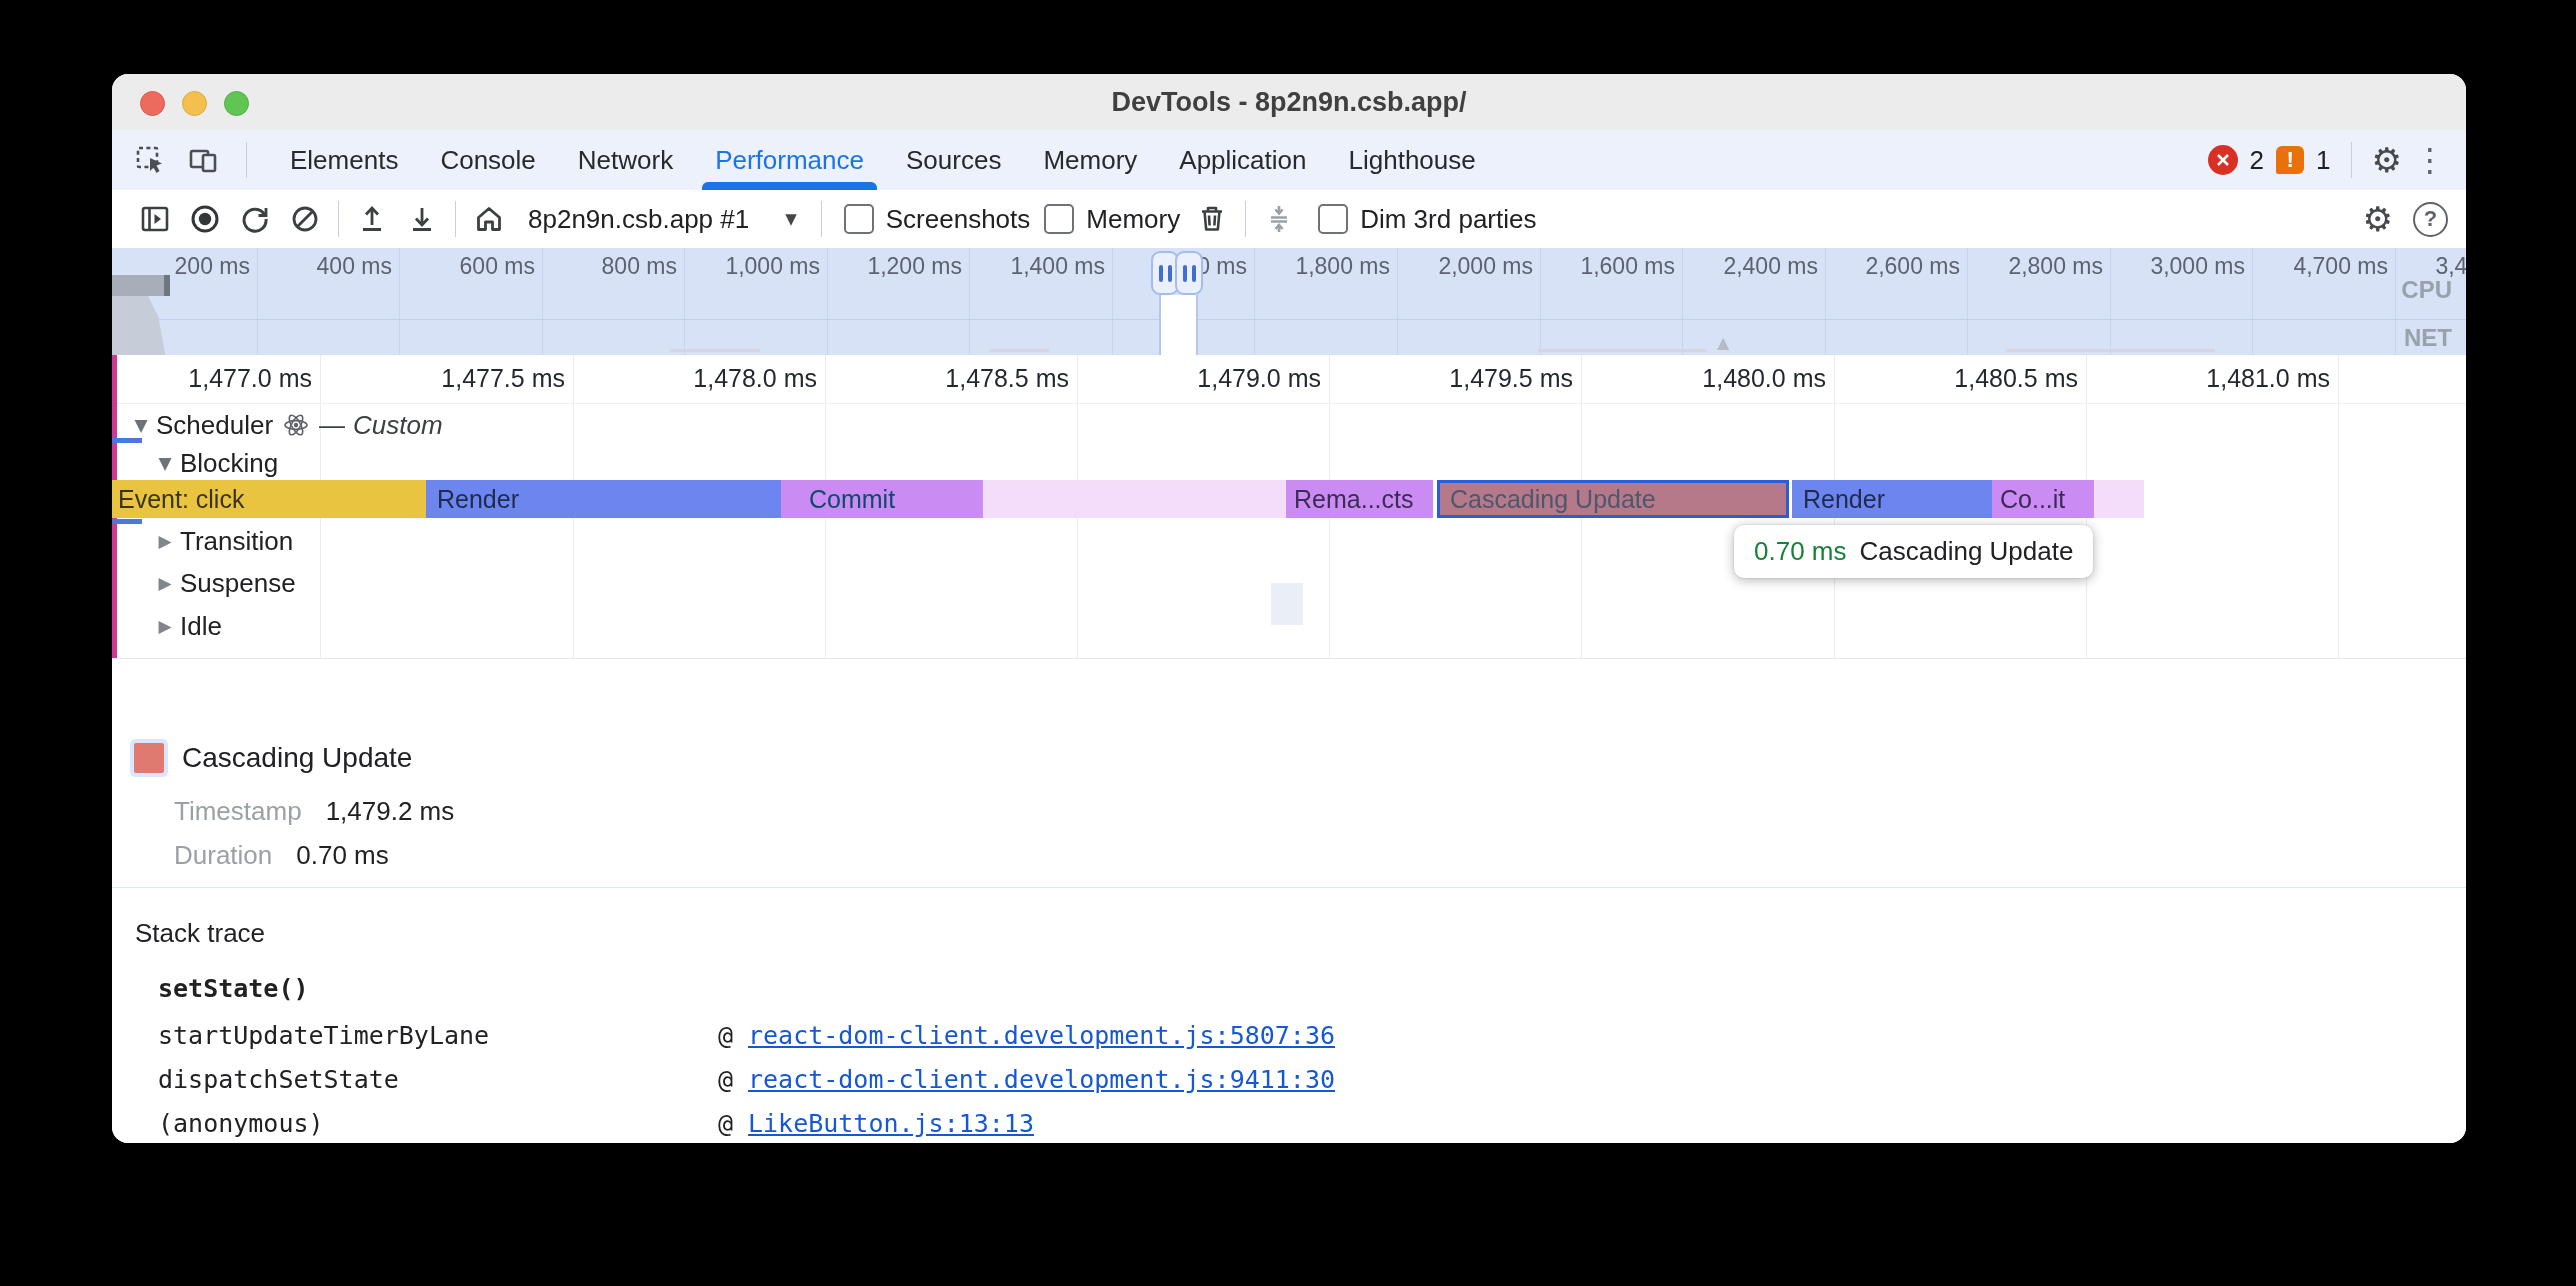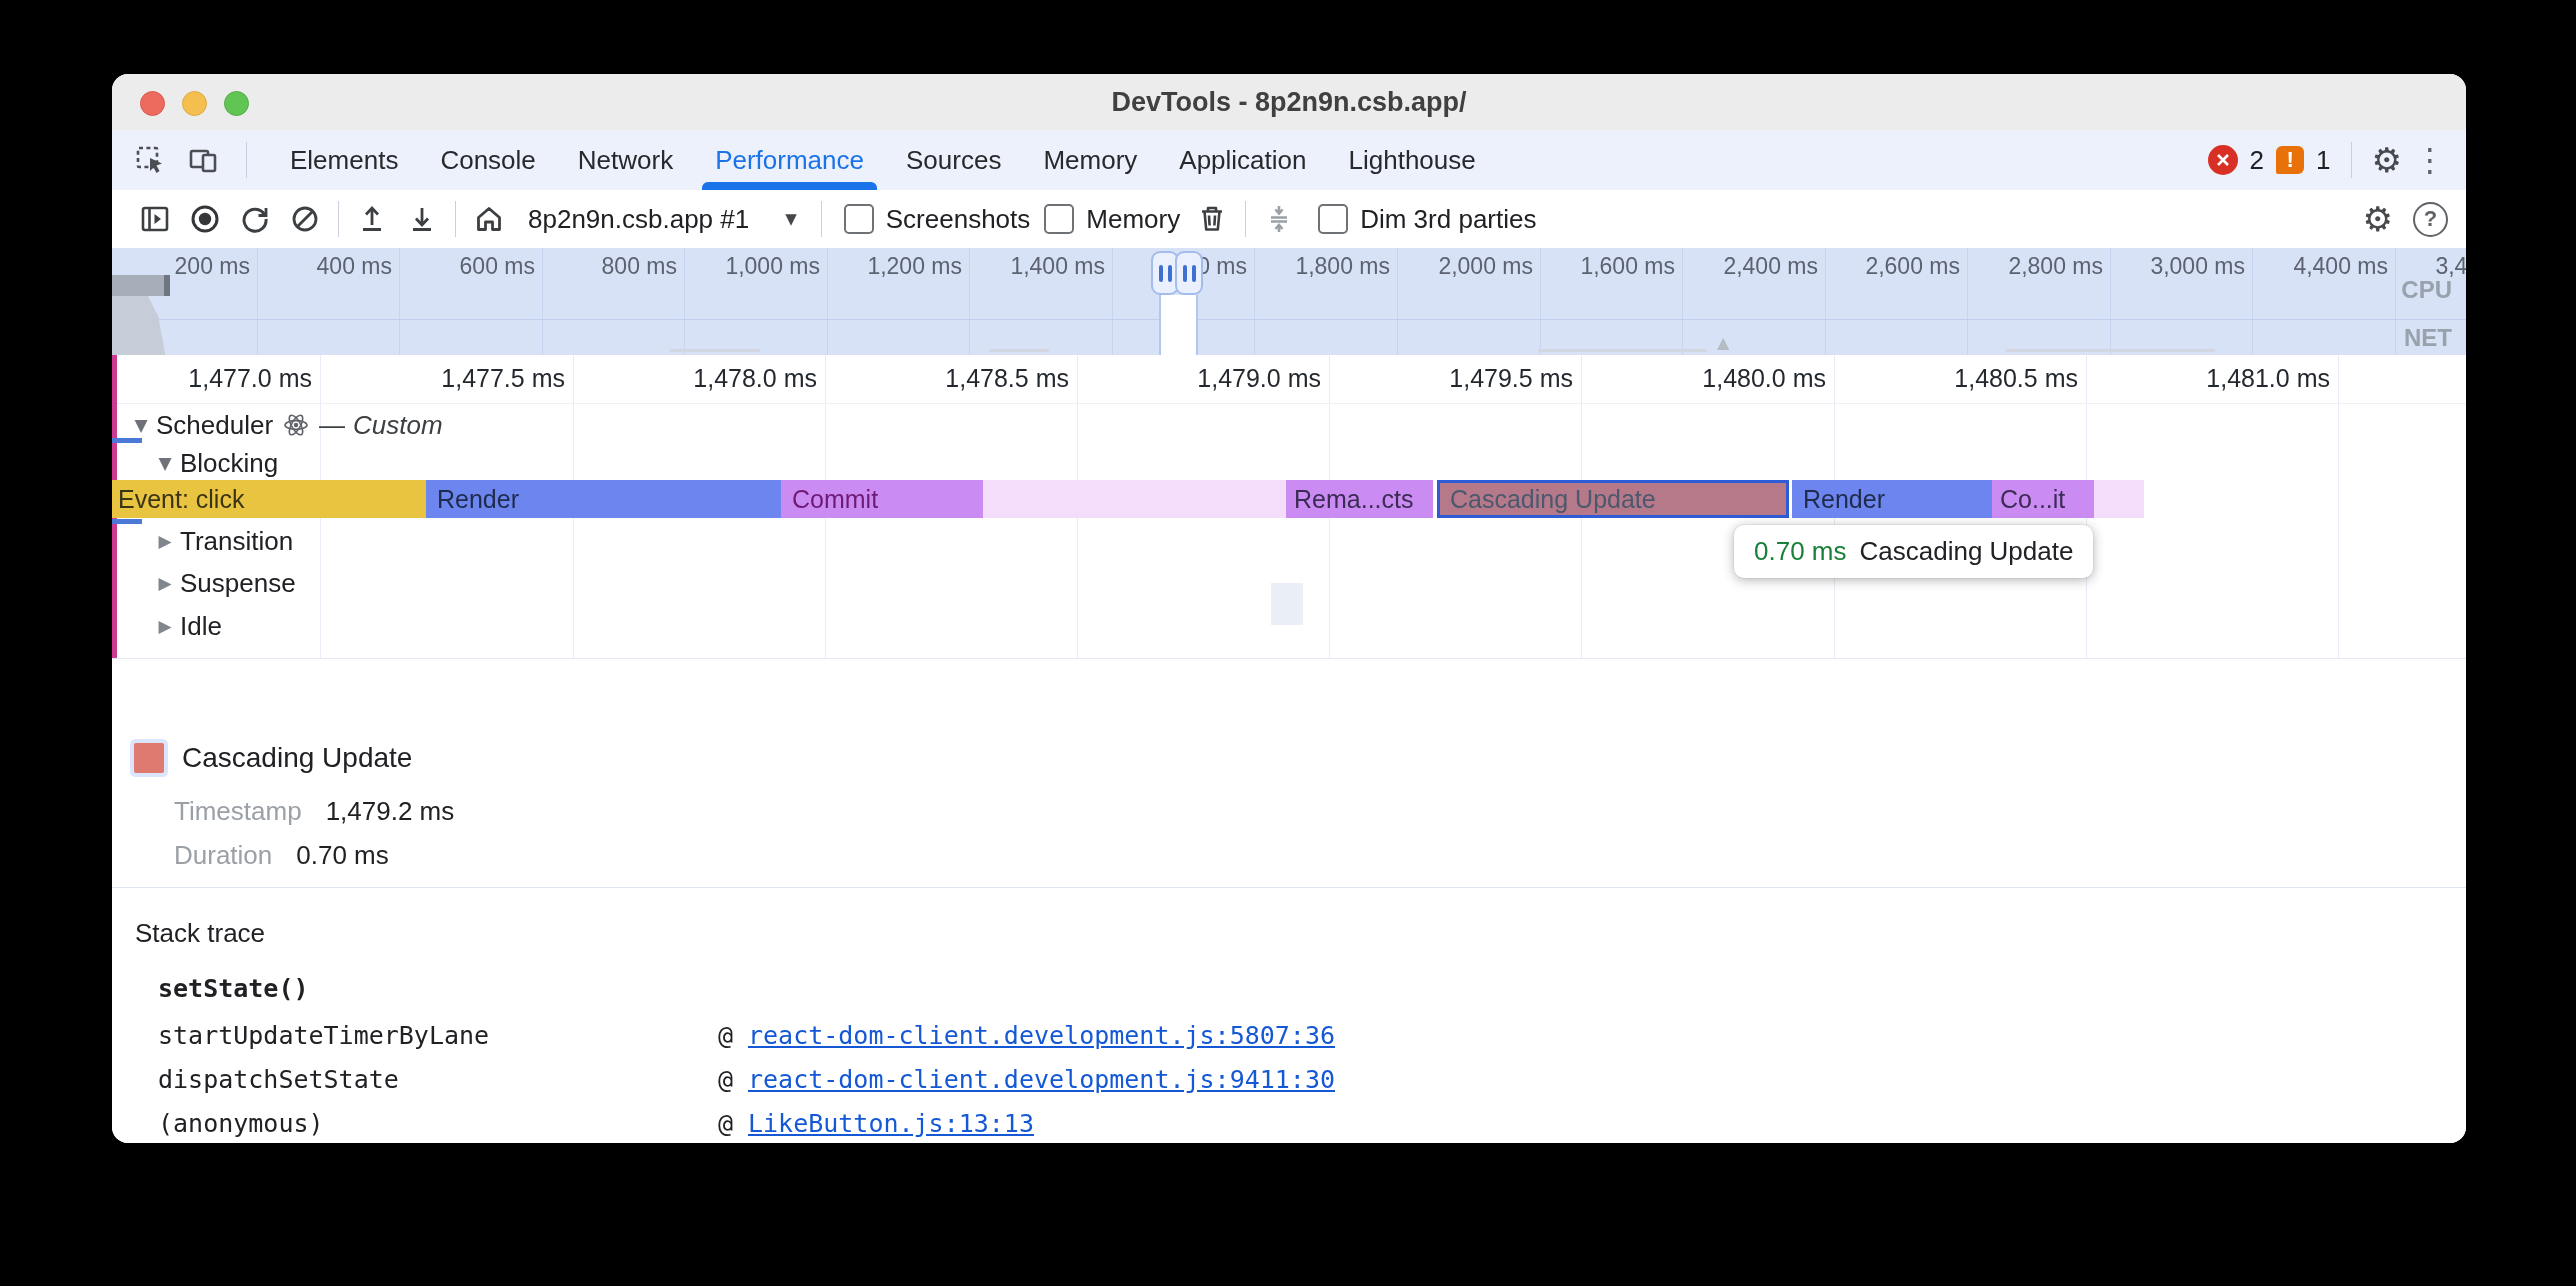--- a/index.html
+++ b/index.html
@@ -273,21 +273,21 @@
         <div class="ov-tick" style="left: 850px;">1,200 ms</div>
         <div class="ov-tick" style="left: 993px;">1,400 ms</div>
         <div class="ov-tick" style="left: 1135px;">1,600 ms</div>
         <div class="ov-tick" style="left: 1278px;">1,800 ms</div>
         <div class="ov-tick" style="left: 1421px;">2,000 ms</div>
         <div class="ov-tick" style="left: 1563px;">1,600 ms</div>
         <div class="ov-tick" style="left: 1706px;">2,400 ms</div>
         <div class="ov-tick" style="left: 1848px;">2,600 ms</div>
         <div class="ov-tick" style="left: 1991px;">2,800 ms</div>
         <div class="ov-tick" style="left: 2133px;">3,000 ms</div>
-        <div class="ov-tick" style="left: 2276px;">4,400 ms</div>
+        <div class="ov-tick" style="left: 2276px;">4,700 ms</div>
         <div class="ov-tick" style="left: 2418px;">3,400 ms</div>
         <div class="sel-band" style="left:1047px;width:35px;">
         
       </div>
       <div class="sel-handle" style="left:1039px;">
         <span class="grip"></span>
           <span class="grip"></span>
       </div>
       <div class="sel-handle" style="left:1063px;">
         <span class="grip"></span>
@@ -328,21 +328,21 @@
       <div class="blue-dash" style="top:83px;"></div>
 
       <div class="track-row" style="left:38px;top:92px;">
         <span class="expander">▼</span>
         <span>Blocking</span>
       </div>
 
       <div class="bar-row" id="bar-row">
           <div class="bar" style="left: 0px; width: 364px; background: rgb(233, 196, 64); color: rgb(58, 52, 22); padding-left: 6px;">Event: click</div>
           <div class="bar" style="left: 314px; width: 355px; background: rgb(109, 134, 239); color: rgb(31, 43, 77); padding-left: 11px;">Render</div>
-          <div class="bar" style="left: 669px; width: 214px; background: rgb(202, 140, 242); color: #701a75; padding-left: 11px;">Commit</div>
+          <div class="bar" style="left: 669px; width: 214px; background: rgb(202, 140, 242); color: #0c4a6e; padding-left: 28px;">Commit</div>
           <div class="bar" style="left: 871px; width: 303px; background: rgb(243, 221, 250); color: rgb(59, 43, 85); padding-left: 0px;"></div>
           <div class="bar" style="left: 1174px; width: 147px; background: rgb(202, 140, 242); color: rgb(59, 43, 85); padding-left: 8px;">Rema...cts</div>
           <div class="bar" style="left: 1325px; width: 352px; background: rgb(181, 121, 138); color: rgb(75, 88, 109); padding-left: 10px; border: 3px solid rgb(45, 92, 214); line-height: 32px;">Cascading Update</div>
           <div class="bar" style="left: 1680px; width: 200px; background: rgb(109, 134, 239); color: rgb(31, 43, 77); padding-left: 11px;">Render</div>
           <div class="bar" style="left: 1880px; width: 102px; background: rgb(202, 140, 242); color: rgb(59, 43, 85); padding-left: 8px;">Co...it</div>
           <div class="bar" style="left: 1982px; width: 50px; background: rgb(243, 221, 250); color: rgb(59, 43, 85); padding-left: 0px;"></div>
         </div>
       <div class="blue-dash" style="top:164px;"></div>
 
       <div class="track-row" style="left:38px;top:170px;">

